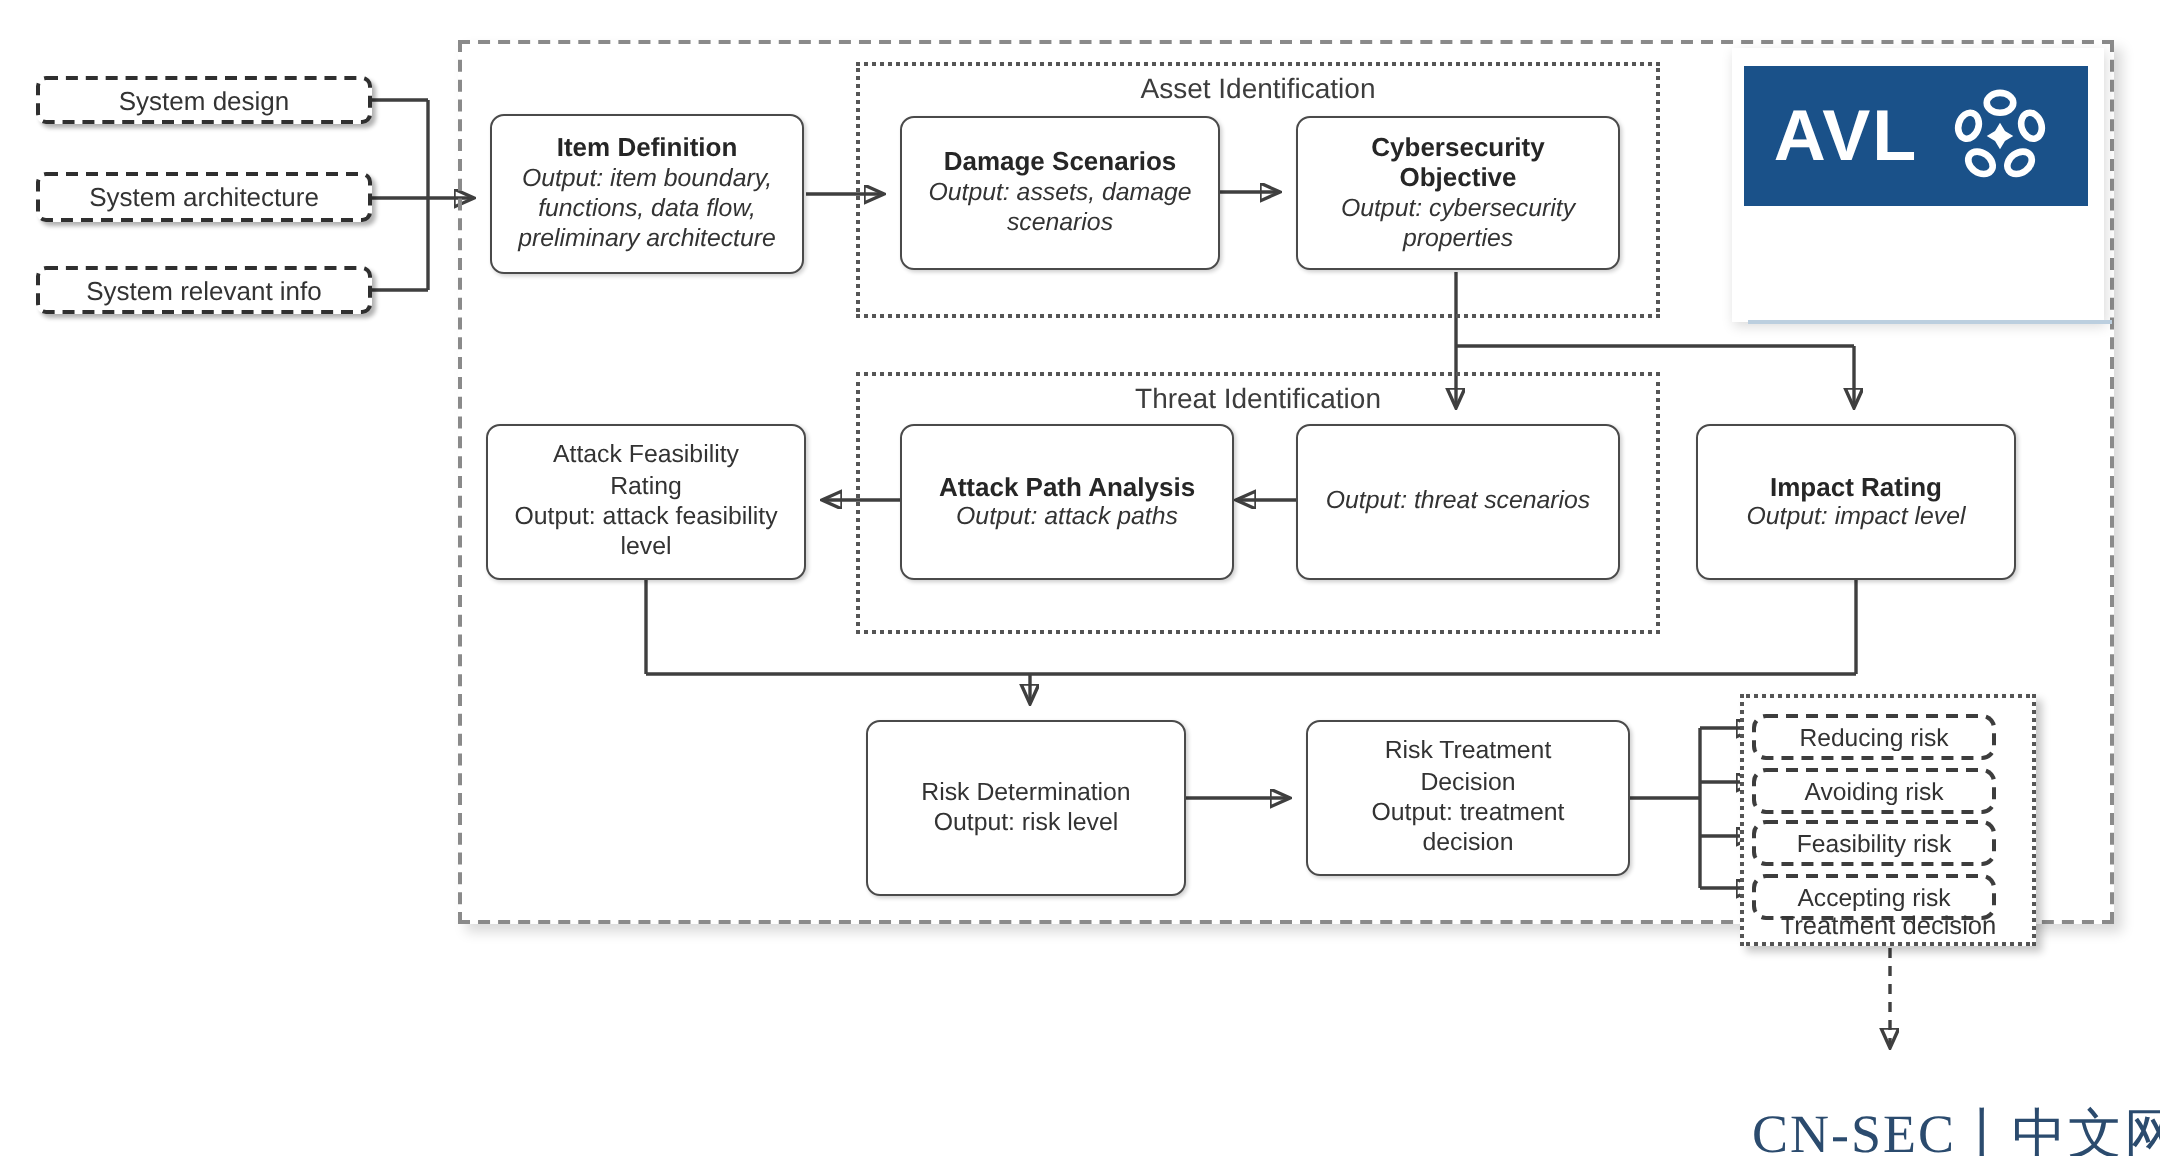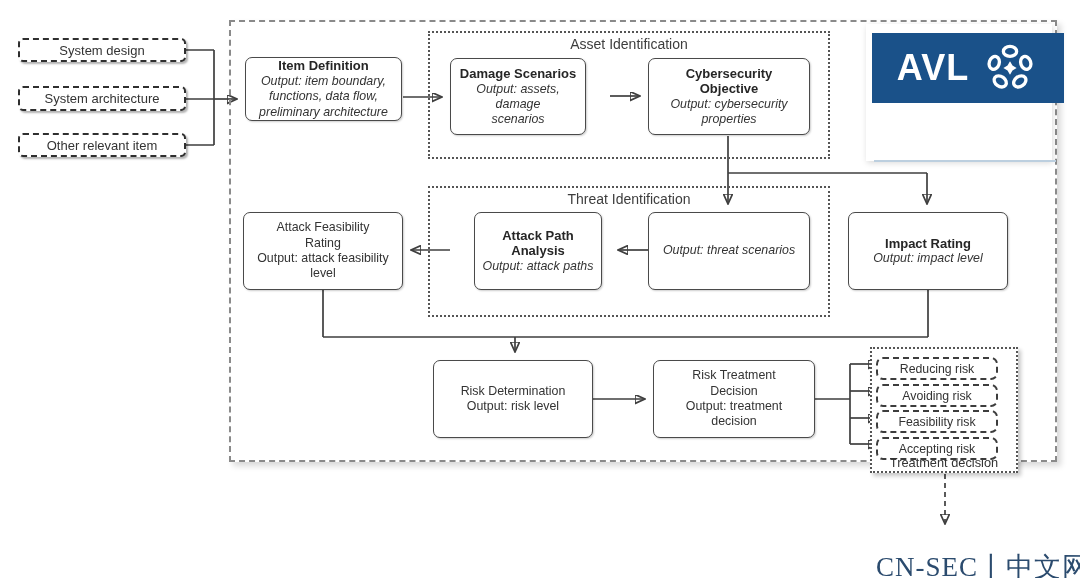--- a/index.html
+++ b/index.html
@@ -110,70 +110,70 @@
     <path d="M945 474 V523" stroke-dasharray="5 4" marker-end="url(#ah)"></path>
   </svg>
 
   <div class="abs input-box" style="left:18px;top:38px;width:168px;height:24px;">
     <span>System design</span>
   </div>
   <div class="abs input-box" style="left:18px;top:86px;width:168px;height:25px;">
     <span>System architecture</span>
   </div>
   <div class="abs input-box" style="left:18px;top:133px;width:168px;height:24px;">
-    <span>Other relevant item</span>
+    <span>System relevant info</span>
   </div>
 
   <div class="abs outer" style="left:229px;top:20px;width:828px;height:442px;"></div>
 
-  <div class="abs node" style="left:245px;top:57px;width:157px;height:64px;text-align:center;">
+  <div class="abs node" style="left:245px;top:57px;width:157px;height:80px;text-align:center;">
     <div class="node-title">Item Definition</div>
     <div class="node-output">Output: item boundary,
 functions, data flow,
 preliminary architecture</div>
   </div>
 
   <div class="abs group" style="left:428px;top:31px;width:402px;height:128px;">
     <div class="group-label">Asset Identification</div>
   </div>
-  <div class="abs node" style="left:450px;top:58px;width:136px;height:77px;">
+  <div class="abs node" style="left:450px;top:58px;width:160px;height:77px;">
     <div class="node-title">Damage Scenarios</div>
     <div class="node-output">Output: assets, damage
 scenarios</div>
   </div>
   <div class="abs node" style="left:648px;top:58px;width:162px;height:77px;">
     <div class="node-title">Cybersecurity Objective</div>
     <div class="node-output">Output: cybersecurity
 properties</div>
   </div>
 
   <div class="abs group" style="left:428px;top:186px;width:402px;height:131px;">
     <div class="group-label">Threat Identification</div>
   </div>
-  <div class="abs node" style="left:450px;top:212px;width:128px;height:78px;margin-left:24px;">
+  <div class="abs node" style="left:450px;top:212px;width:167px;height:78px;">
     <div class="node-title">Attack Path Analysis</div>
     <div class="node-output">Output: attack paths</div>
   </div>
   <div class="abs node" style="left:648px;top:212px;width:162px;height:78px;">
     <div class="node-output">Output: threat scenarios</div>
   </div>
 
   <div class="abs node" style="left:243px;top:212px;width:160px;height:78px;">
     <div class="node-text">Attack Feasibility
 Rating
 Output: attack feasibility
 level</div>
   </div>
 
   <div class="abs node" style="left:848px;top:212px;width:160px;height:78px;">
     <div class="node-title">Impact Rating</div>
     <div class="node-output">Output: impact level</div>
   </div>
 
-  <div class="abs node" style="left:433px;top:360px;width:160px;height:78px;">
+  <div class="abs node" style="left:433px;top:360px;width:160px;height:88px;">
     <div class="node-text">Risk Determination
 Output: risk level</div>
   </div>
 
   <div class="abs node" style="left:653px;top:360px;width:162px;height:78px;">
     <div class="node-text">Risk Treatment
 Decision
 Output: treatment
 decision</div>
   </div>
@@ -189,21 +189,21 @@
       <span>Feasibility risk</span>
     </div>
     <div class="option" style="top:88px;">
       <span>Accepting risk</span>
     </div>
     <div class="treatment-label">Treatment decision</div>
   </div>
 
 
   <div class="abs logo-card" style="left:866px;top:24px;width:186px;height:137px;">
-    <div class="abs logo-rect" style="left:6px;top:9px;width:192px;height:70px;">
+    <div class="abs logo-rect" style="left:6px;top:9px;width:172px;height:70px;">
       <span class="logo-text">AVL</span>
       <svg width="58" height="58" viewBox="0 0 70 70">
         <g fill="none" stroke="#ffffff" stroke-width="4">
           <ellipse cx="54" cy="28.8" rx="8" ry="6" transform="rotate(72 54 28.8)"></ellipse>
           <ellipse cx="35" cy="15" rx="8" ry="6" transform="rotate(0 35 15)"></ellipse>
           <ellipse cx="16" cy="28.8" rx="8" ry="6" transform="rotate(-72 16 28.8)"></ellipse>
           <ellipse cx="23.2" cy="51.2" rx="8" ry="6" transform="rotate(36 23.2 51.2)"></ellipse>
           <ellipse cx="46.8" cy="51.2" rx="8" ry="6" transform="rotate(-36 46.8 51.2)"></ellipse>
         </g>
         <path d="M35 27 L38 32 L43 35 L38 38 L35 43 L32 38 L27 35 L32 32 Z" fill="#ffffff"></path>

